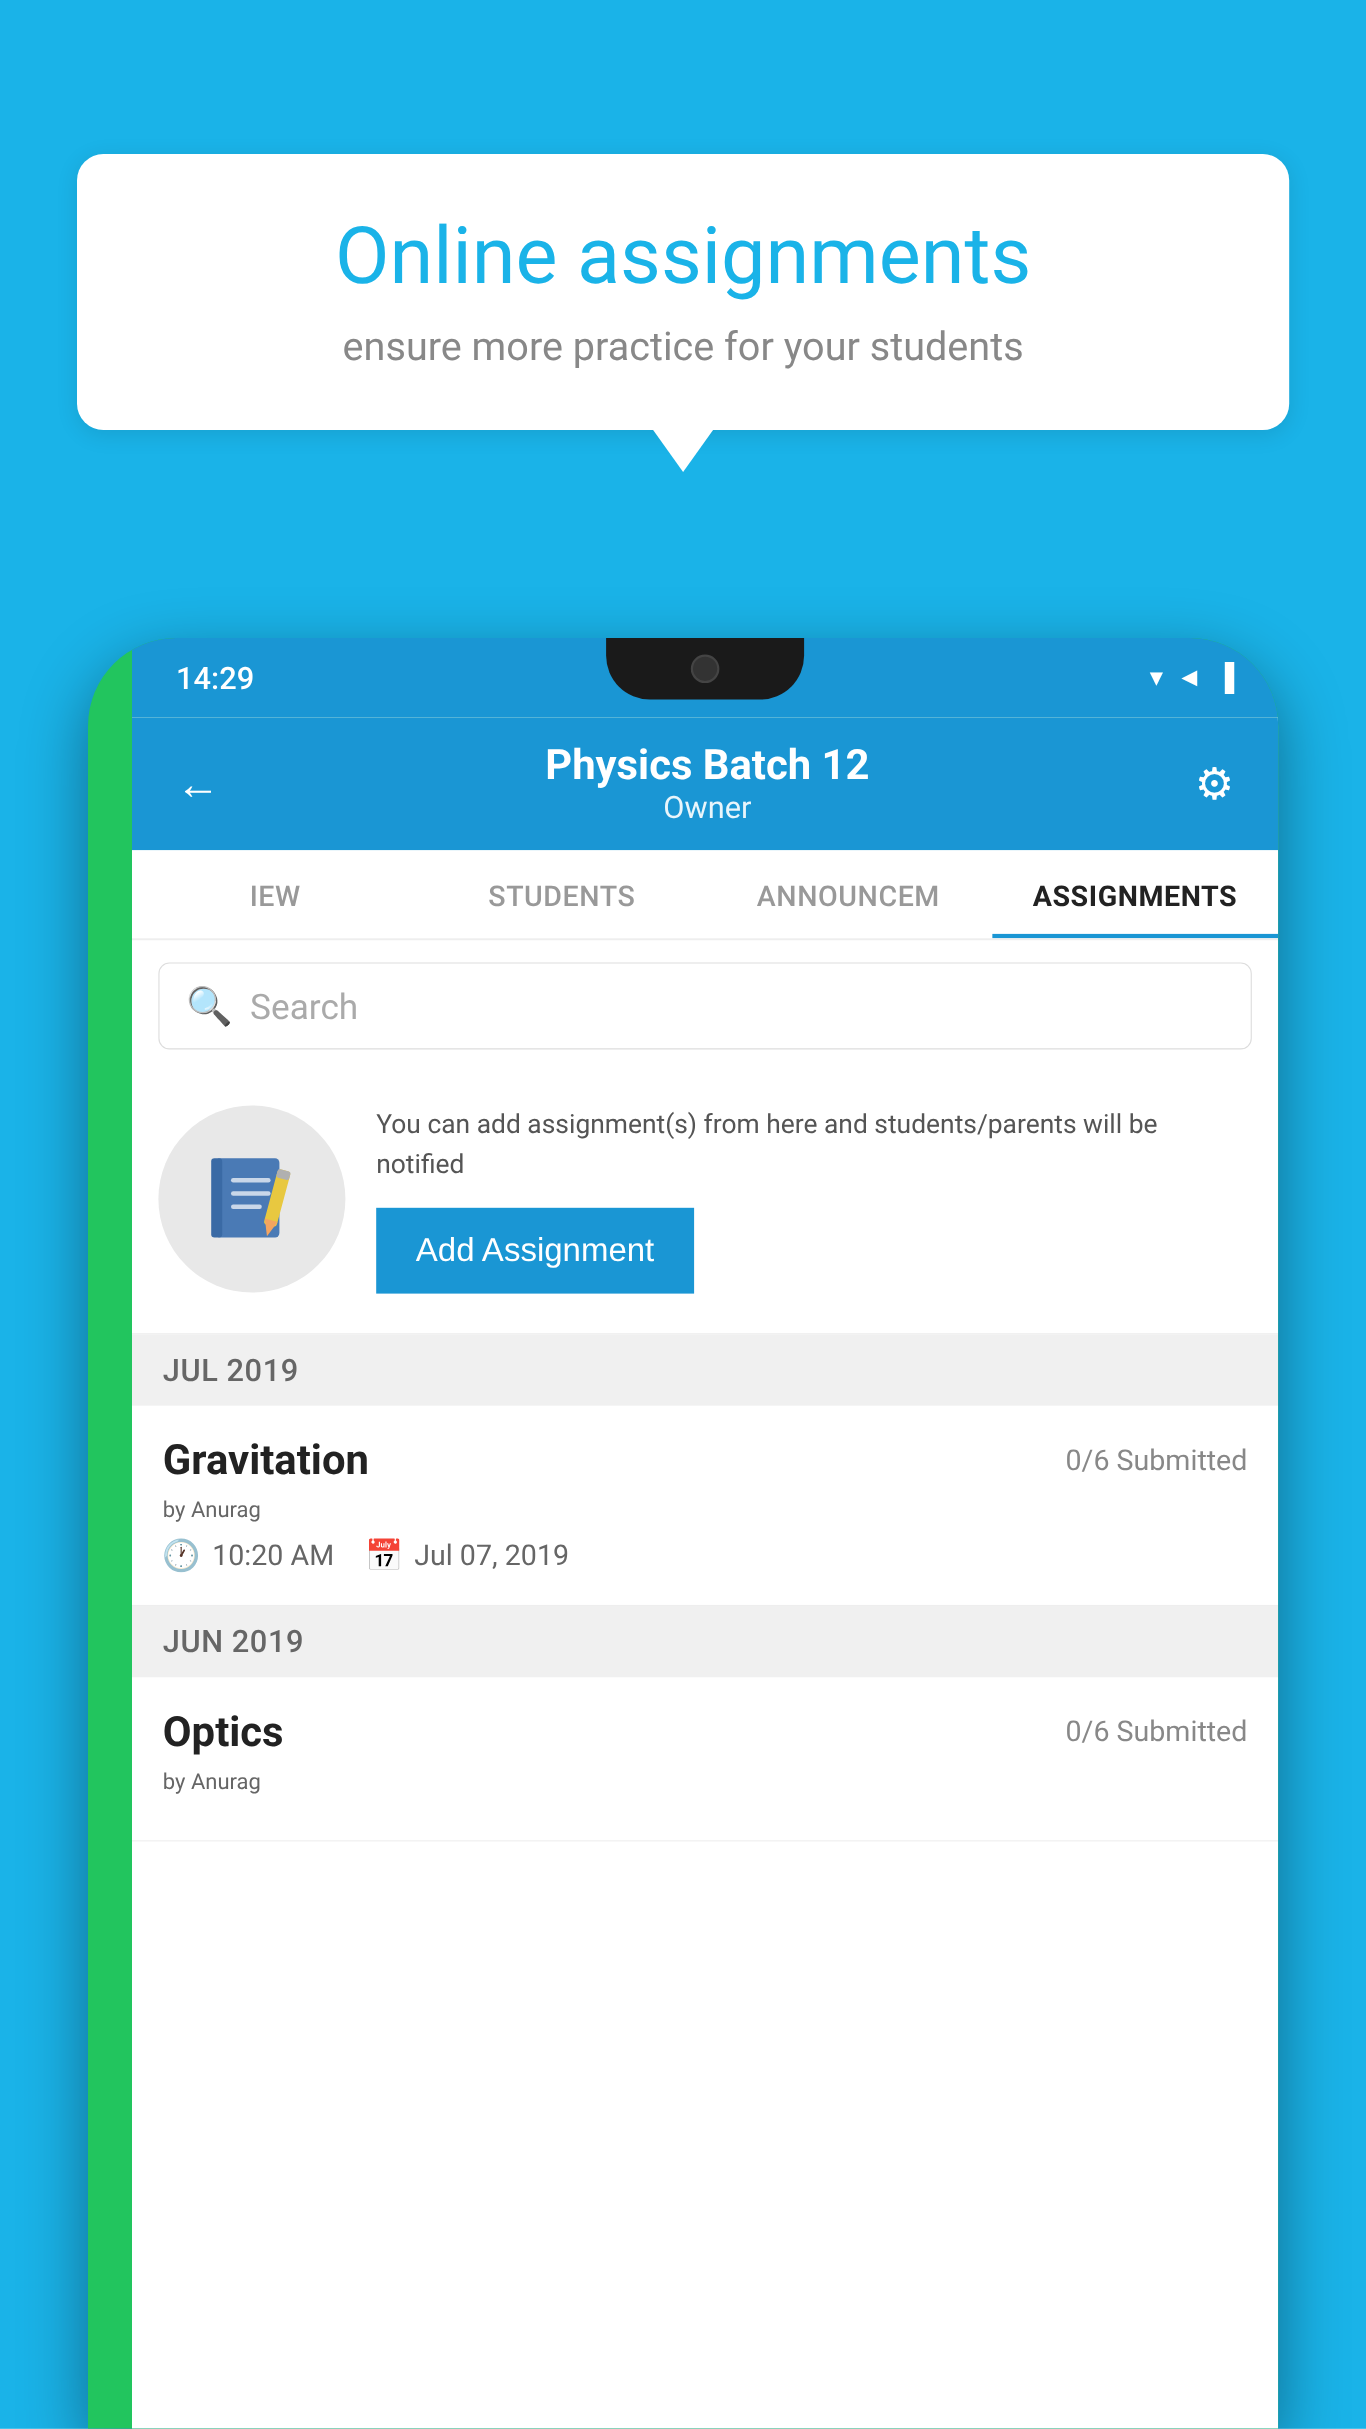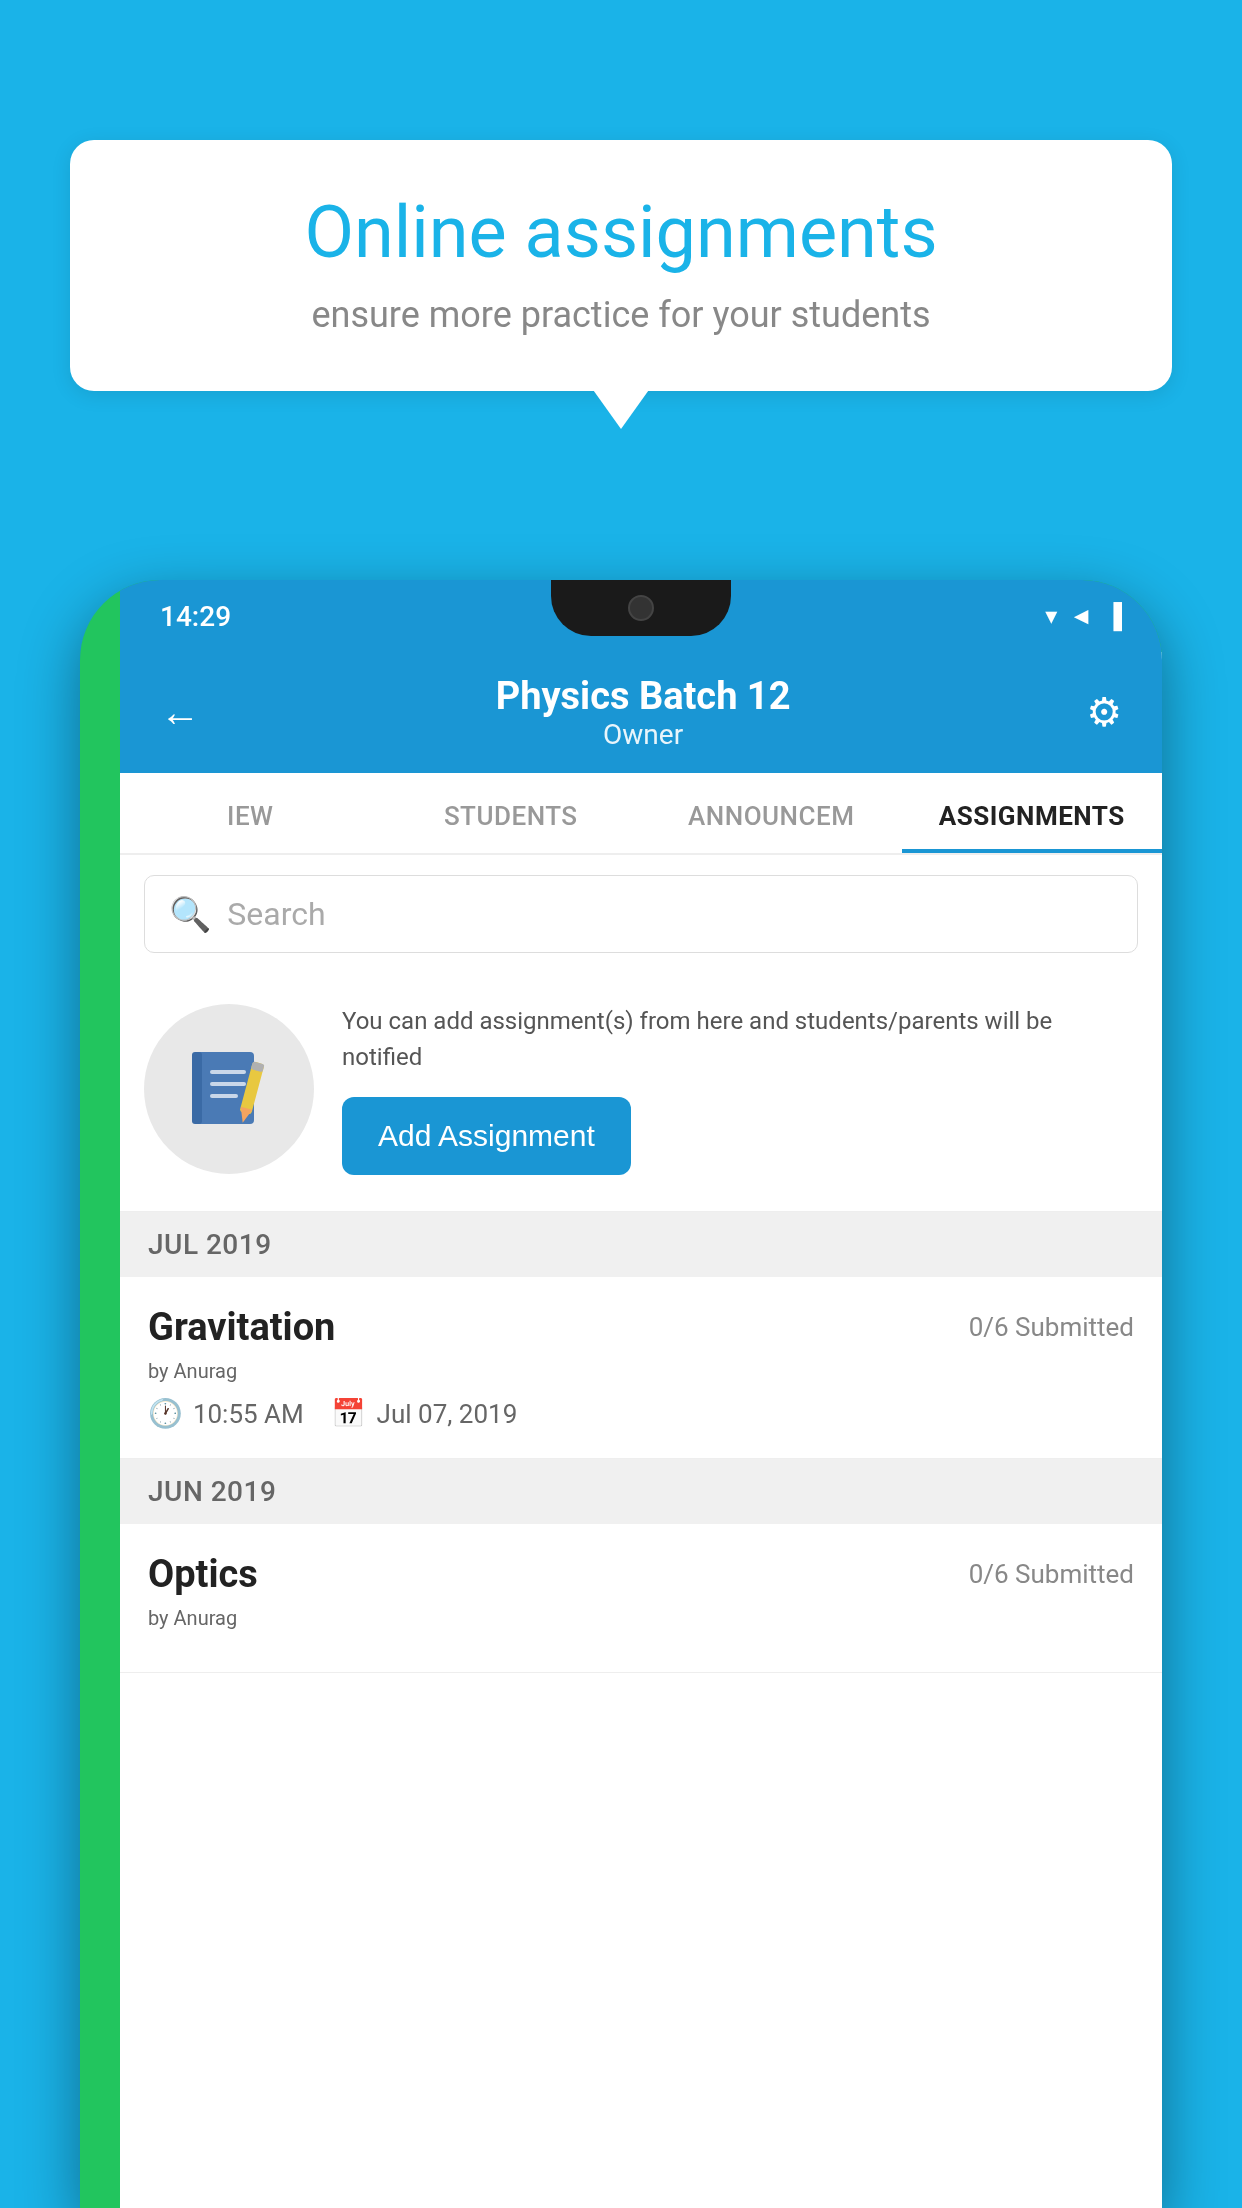--- a/index.html
+++ b/index.html
@@ -225,21 +225,21 @@
     .promo-description {
       font-size: 24px;
       color: #555;
       line-height: 1.5;
       margin-bottom: 22px;
     }
     .add-assignment-btn {
       background: #1a96d4;
       color: white;
       border: none;
-      border-radius: 12px;
+      border-radius: 0;
       padding: 22px 36px;
       font-size: 30px;
       font-weight: 500;
       cursor: pointer;
       display: inline-block;
     }
 
     
     .month-section {
       background: #f0f0f0;
@@ -382,21 +382,21 @@
 
     <div class="assignment-item">
       <div class="assignment-top-row">
         <span class="assignment-name">Gravitation</span>
         <span class="assignment-submitted">0/6 Submitted</span>
       </div>
       <div class="assignment-by">by Anurag</div>
       <div class="assignment-meta">
         <div class="meta-item">
           <span class="meta-icon">🕐</span>
-          <span>10:55 AM</span>
+          <span>10:20 AM</span>
         </div>
         <div class="meta-item">
           <span class="meta-icon">📅</span>
           <span>Jul 07, 2019</span>
         </div>
       </div>
     </div>
 
     <div class="month-section">
       <span class="month-label">JUN 2019</span>

